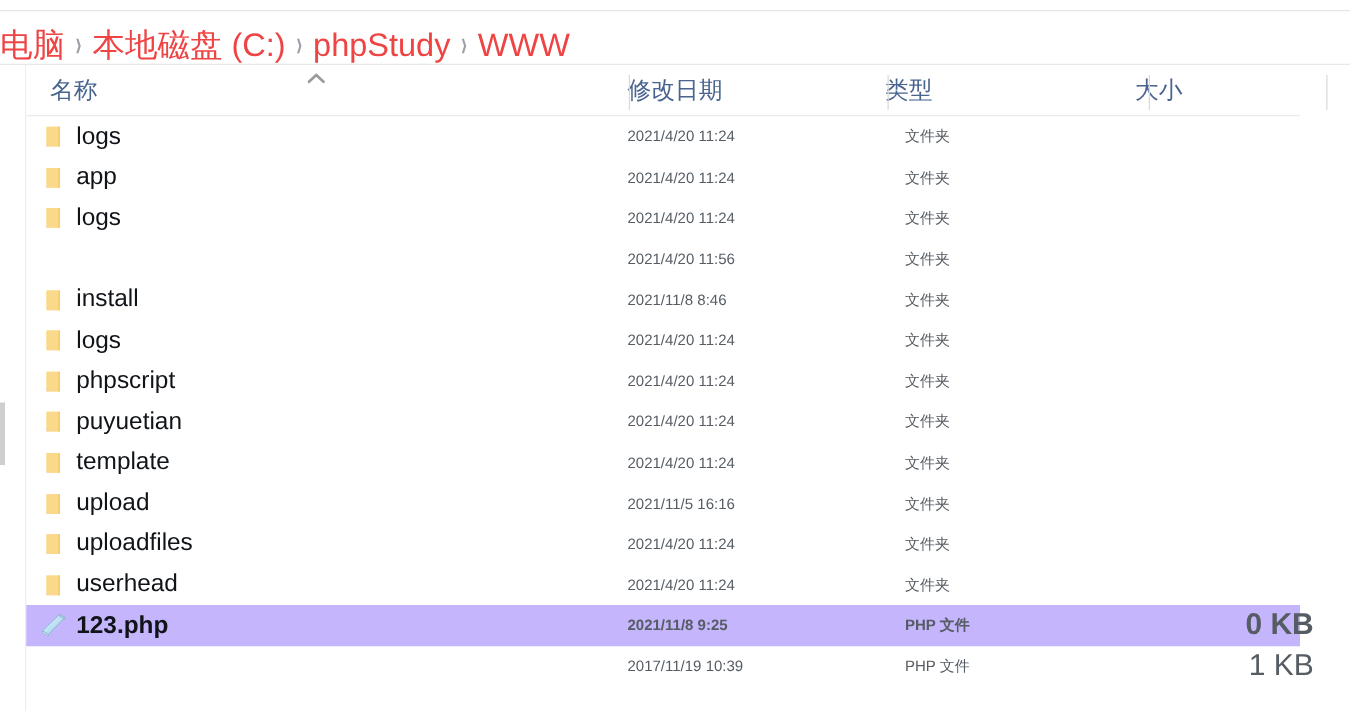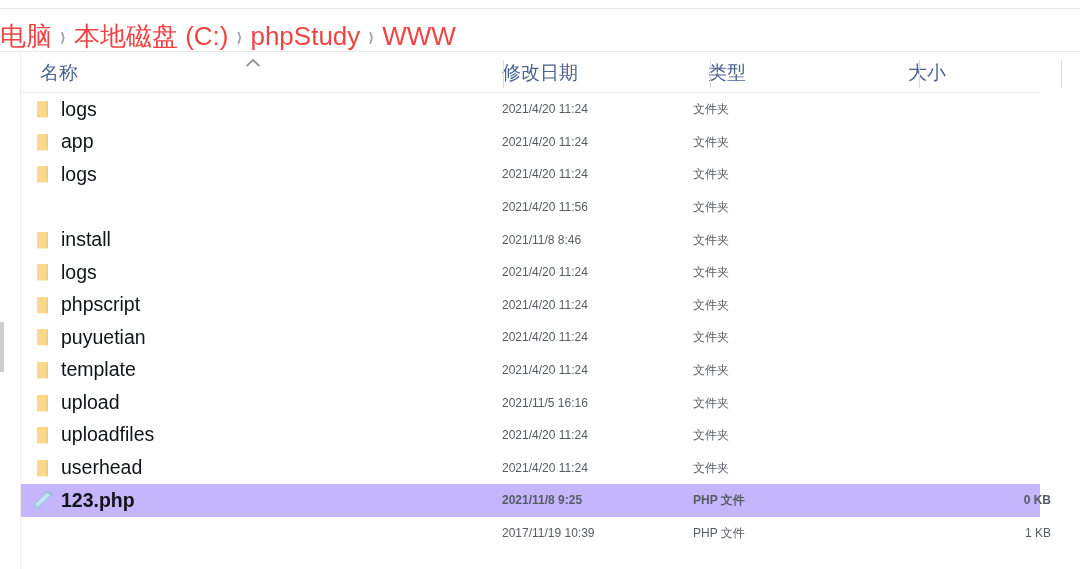--- a/index.html
+++ b/index.html
@@ -150,35 +150,35 @@
     position: absolute;
     height: 32.6px;
     display: flex;
     align-items: center;
     box-sizing: border-box;
     overflow: hidden;
     white-space: nowrap;
   }
   .c-name { left: 0px;   width: 471px; padding-left: 9px; }
   .c-date { left: 471px; width: 206px; padding-left: 10px; }
-  .c-type { left: 662px; width: 200px; padding-left: 10px; text-align: right; }
+  .c-type { left: 693px; width: 200px; padding-left: 10px; text-align: right; }
   .c-size { left: 877px; width: 158px; justify-content: flex-end; padding-right: 5px; }
 
   .fname {
     font-size: 19.5px;
     color: #101418;
     line-height: 1;
   }
   .fmeta {
     font-size: 12px;
     color: #555c63;
     line-height: 1;
   }
   .fsize {
-    font-size: 12px;
+    font-size: 24px;
     color: #555c63;
     line-height: 1;
   }
 
   
   .icon-wrap {
     width: 26px;
     height: 26px;
     margin-right: 5px;
     display: flex;

